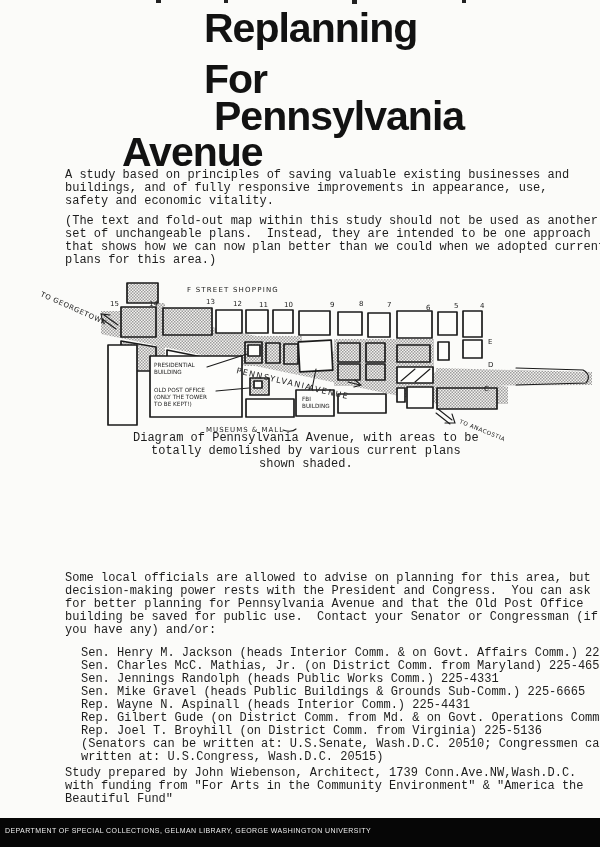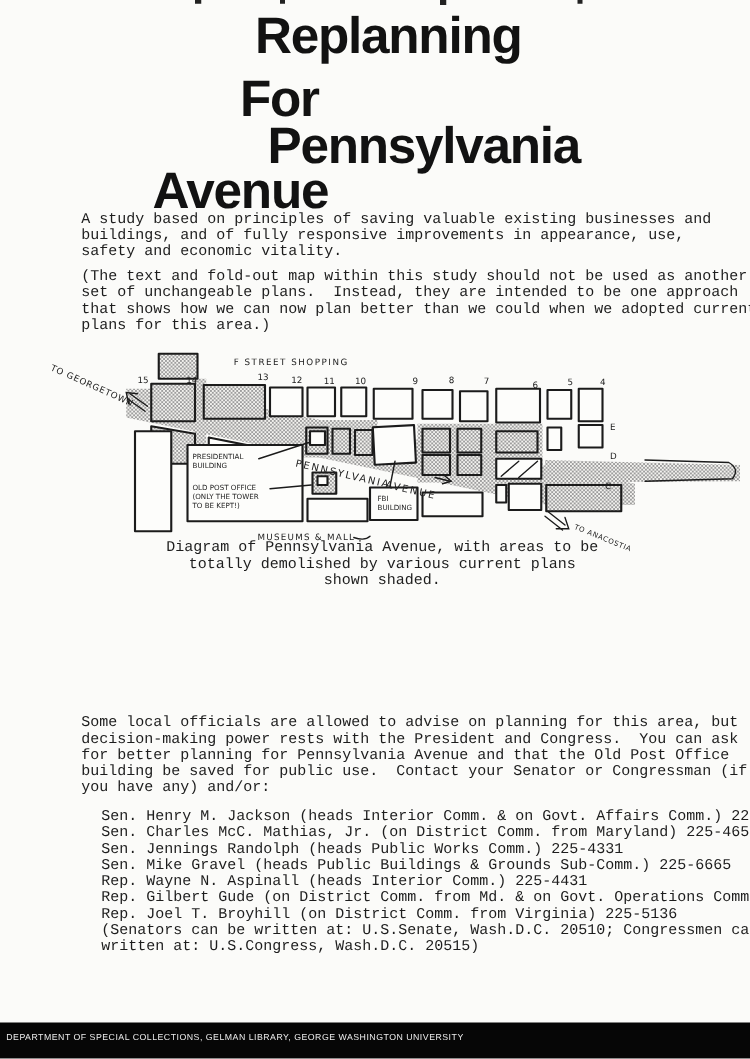--- a/index.html
+++ b/index.html
@@ -14,21 +14,21 @@
     color:var(--ink);
   }
   .speck{position:absolute; top:0; height:3px; background:#222;}
   .title-line{
     position:absolute;
     font-family:"Liberation Sans","DejaVu Sans",sans-serif;
     font-weight:bold; font-size:41px; line-height:1; letter-spacing:-1px;
     color:var(--title-ink); white-space:nowrap;
   }
   .t1{left:204px; top:8px;text-align:center;}
-  .t2{left:192px; top:59px;text-align:right;}
+  .t2{left:204px; top:59px;text-align:right;}
   .t3{left:214px; top:96px;}
   .t4{left:122px; top:132px;}
   .mono{
     position:absolute; white-space:pre;
     font-size:12px; line-height:13px; letter-spacing:0;
     color:var(--ink);
   }
   .p1{left:65px; top:169px;}
   .p2{left:65px; top:215px;}
   .cap{left:133px; top:432px;text-align:center;}
@@ -204,17 +204,20 @@
 you have any) and/or:</div>
   <div class="mono list">Sen. Henry M. Jackson (heads Interior Comm. &amp; on Govt. Affairs Comm.) 225-3441
 Sen. Charles McC. Mathias, Jr. (on District Comm. from Maryland) 225-4654
 Sen. Jennings Randolph (heads Public Works Comm.) 225-4331
 Sen. Mike Gravel (heads Public Buildings &amp; Grounds Sub-Comm.) 225-6665
 Rep. Wayne N. Aspinall (heads Interior Comm.) 225-4431
 Rep. Gilbert Gude (on District Comm. from Md. &amp; on Govt. Operations Comm.) 225-5341
 Rep. Joel T. Broyhill (on District Comm. from Virginia) 225-5136
 (Senators can be written at: U.S.Senate, Wash.D.C. 20510; Congressmen can be
 written at: U.S.Congress, Wash.D.C. 20515)</div>
+  <div class="mono credits">Study prepared by John Wiebenson, Architect, 1739 Conn.Ave.NW,Wash.D.C.
+with funding from "For Arts in the Community Environment" &amp; "America the
+Beautiful Fund"</div>
 
   <div class="footer">
     <span>DEPARTMENT OF SPECIAL COLLECTIONS, GELMAN LIBRARY, GEORGE WASHINGTON UNIVERSITY</span>
   </div>
 </div>
 
 </body></html>

